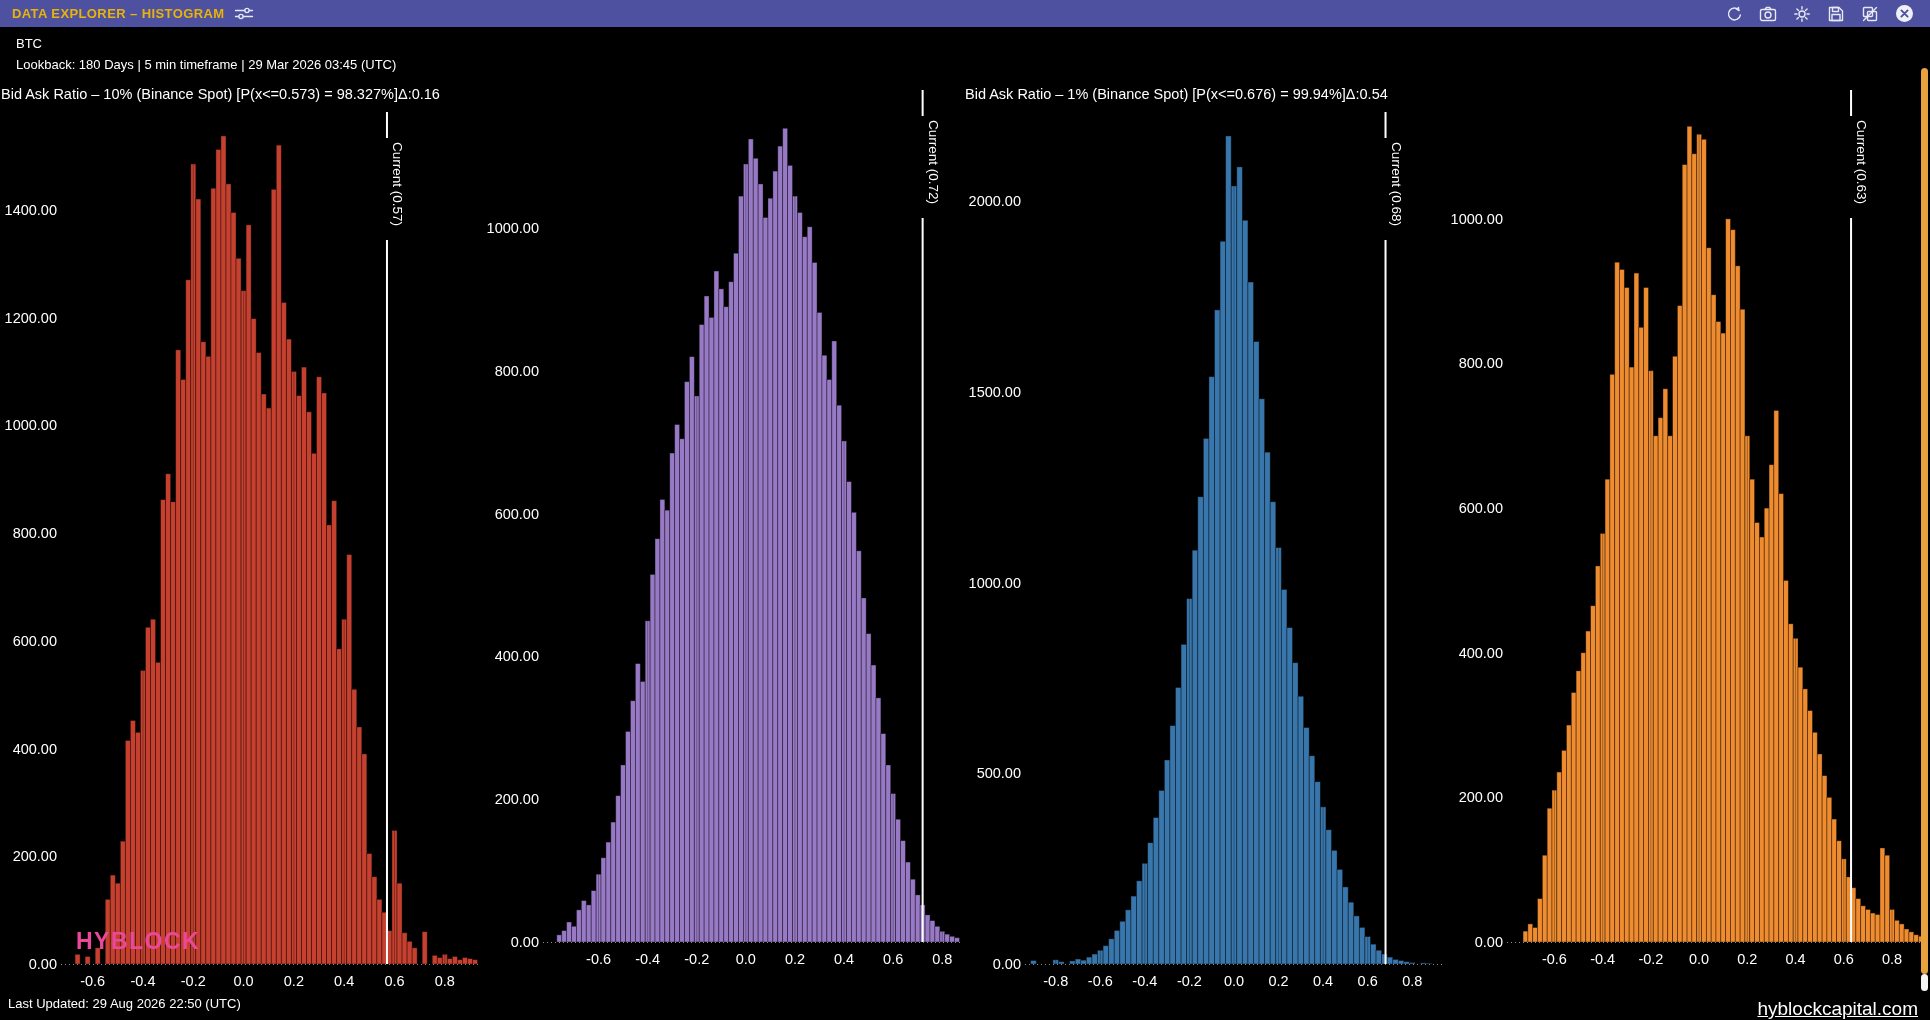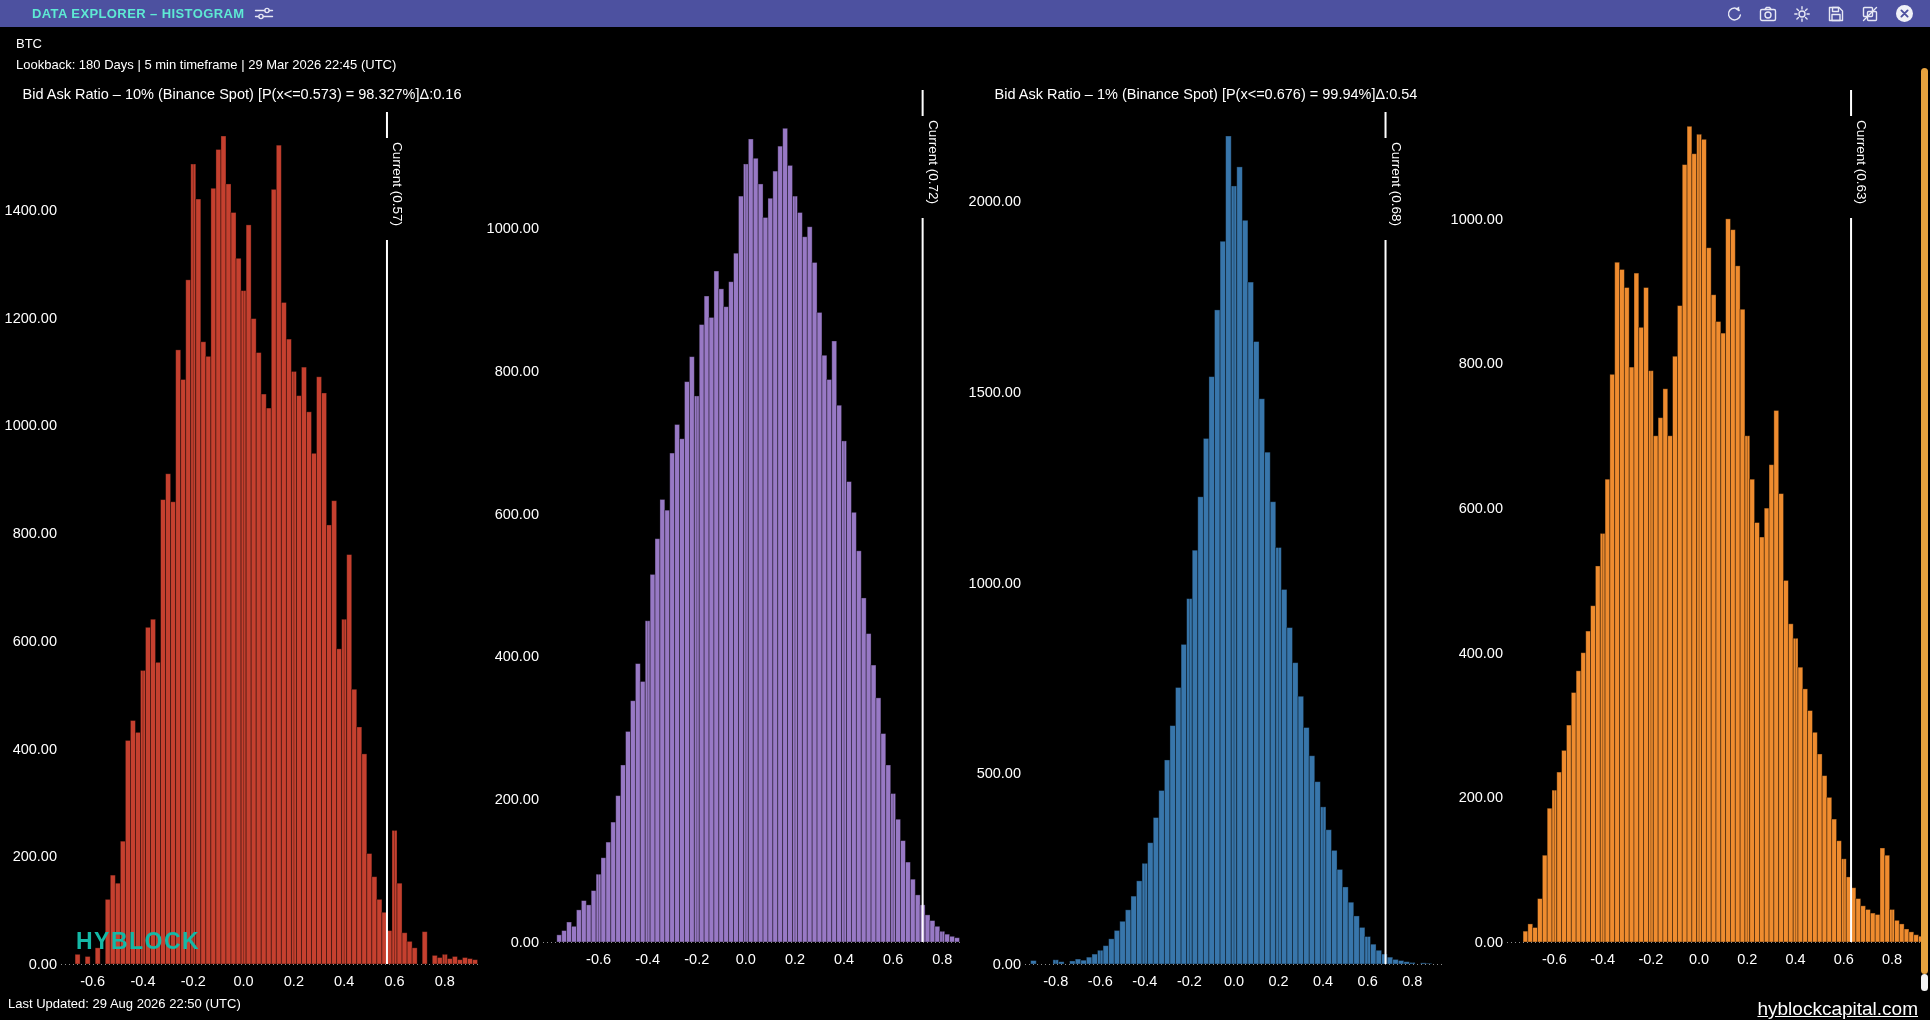--- a/index.html
+++ b/index.html
@@ -1,37 +1,37 @@
 <!DOCTYPE html>
 <html><head>
 <meta charset="utf-8">
 <style>
   * { margin:0; padding:0; box-sizing:border-box; }
   html,body { width:1930px; height:1020px; background:#000; overflow:hidden;
               font-family:"Liberation Sans", sans-serif; color:#fff; }
 
   .header { position:absolute; top:0; left:0; width:1930px; height:27px;
             background:#4d51a0; display:flex; align-items:center; padding:0 12px; }
-  .header .title { font-size:13px; font-weight:bold; letter-spacing:.4px; color:#5eead4;margin-left:20px; }
+  .header .title { font-size:13px; font-weight:bold; letter-spacing:.4px; color:#eab308; }
   .header .sliders { margin-left:10px; display:flex; align-items:center; }
   .toolbar { margin-left:auto; display:flex; align-items:center; gap:16px; padding-right:4px; }
   .toolbar span { display:flex; align-items:center; cursor:pointer; }
   svg.icon { stroke:#e7e8f4; fill:none; stroke-width:1.4; stroke-linecap:round; stroke-linejoin:round; }
 
   .symbol { position:absolute; top:36px; left:16px; font-size:13px; }
   .subtitle { position:absolute; top:57px; left:16px; font-size:13px; }
 
   .charts-row { position:absolute; top:86px; left:1px; display:flex; }
   .chart-panel { width:482px; }
-  .chart-title { height:22px; font-size:14.5px; text-align:center; color:#fff; white-space:nowrap; }
+  .chart-title { height:22px; font-size:14.5px; color:#fff; white-space:nowrap; }
   .plot svg { display:block; }
   svg text { font-family:"Liberation Sans", sans-serif; fill:#fff; }
 
   .watermark { position:absolute; top:928px; left:76px; font-size:23px; font-weight:bold;
-               color:#14b8a6; letter-spacing:1.5px; }
+               color:#ec4899; letter-spacing:1.5px; }
 
   .last-updated { position:absolute; top:996px; left:8px; font-size:13px; }
   .site { position:absolute; top:998px; right:12px; font-size:19px;text-decoration:underline; }
 
   .scroll-thumb { position:absolute; right:2px; top:68px; width:7px; height:906px;
                   background:#e6a23e; border-radius:4px; }
   .scroll-cap { position:absolute; right:2px; top:974px; width:7px; height:17px;
                 background:#f4f4f4; border-radius:4px; }
 </style>
 </head>
@@ -84,21 +84,21 @@
     <span>
       <svg width="19" height="19" viewBox="0 0 19 19">
         <circle cx="9.5" cy="9.5" r="8.5" fill="#f0f1f7"></circle>
         <path d="M6.4 6.4 L12.6 12.6 M12.6 6.4 L6.4 12.6" stroke="#4d51a0" stroke-width="1.9" stroke-linecap="round"></path>
       </svg>
     </span>
   </div>
 </div>
 
 <div class="symbol">BTC</div>
-<div class="subtitle">Lookback: 180 Days | 5 min timeframe | 29 Mar 2026 22:45 (UTC)</div>
+<div class="subtitle">Lookback: 180 Days | 5 min timeframe | 29 Mar 2026 03:45 (UTC)</div>
 
 <div class="charts-row">
   <div class="chart-panel">
     <div class="chart-title">Bid Ask Ratio – 10% (Binance Spot) [P(x&lt;=0.573) = 98.327%]Δ:0.16</div>
     <div class="plot">
         <svg width="482" height="888" viewBox="0 0 482 888">
           <g>
             <rect x="74.06" y="846.30" width="5.03" height="9.70" fill="#c5402f" stroke="rgba(0,0,0,0.45)" stroke-width="0.8"></rect>
             <rect x="84.12" y="848.46" width="5.03" height="7.54" fill="#c5402f" stroke="rgba(0,0,0,0.45)" stroke-width="0.8"></rect>
             <rect x="94.18" y="839.84" width="5.03" height="16.16" fill="#c5402f" stroke="rgba(0,0,0,0.45)" stroke-width="0.8"></rect>

